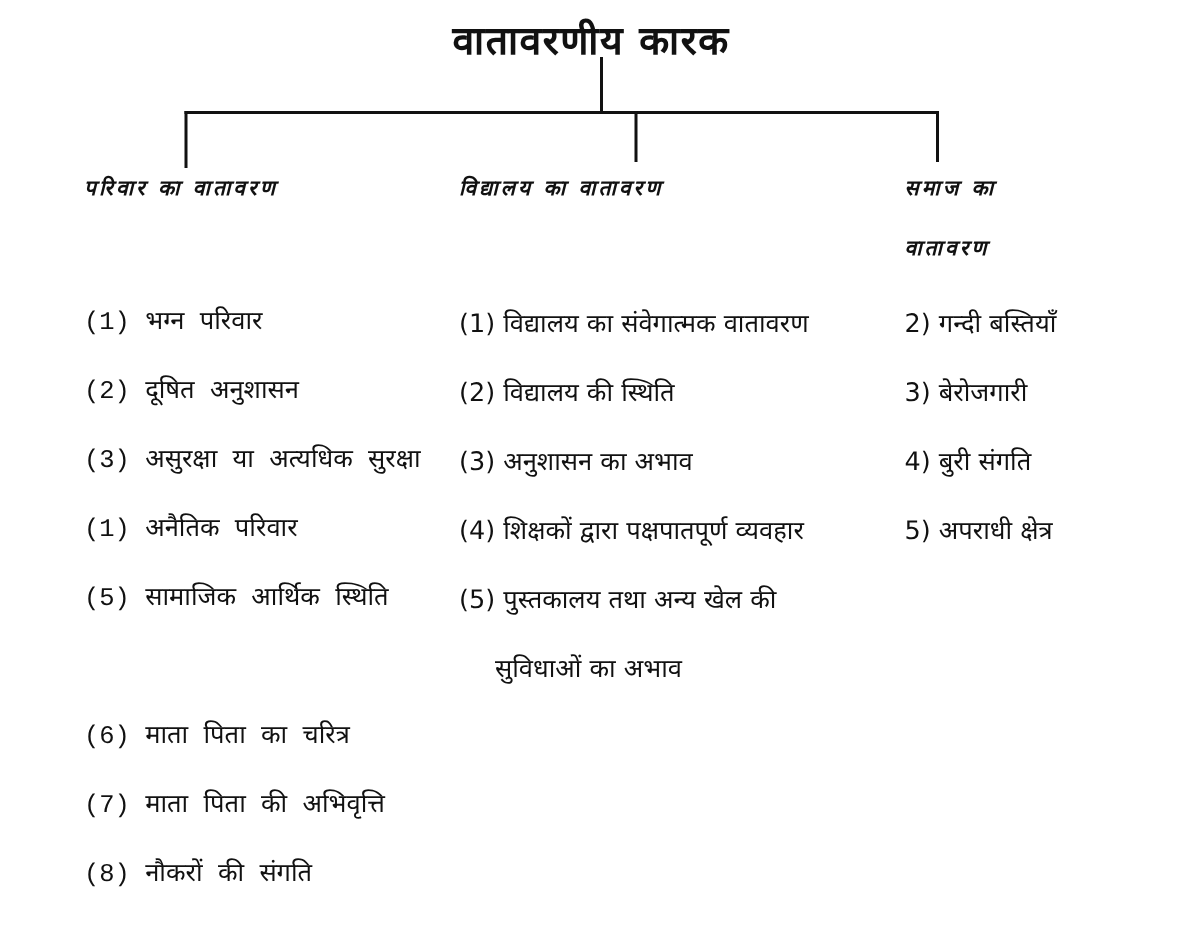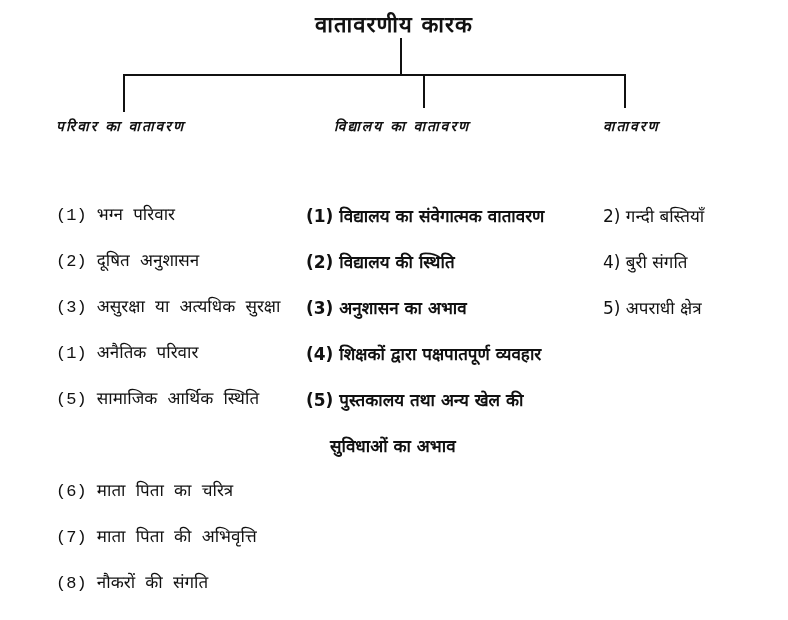--- a/index.html
+++ b/index.html
@@ -1,60 +1,62 @@
 <!DOCTYPE html>
 <html><head>
 <meta charset="utf-8">
 <style>
   html, body { margin:0; padding:0; background:#ffffff; }
   body { width:788px; height:620px; position:relative; overflow:hidden;
          font-family:"DejaVu Sans", sans-serif; color:#111; }
   .title { position:absolute; left:0; width:788px; top:8px; text-align:center;
-           font-size:22px; font-weight:bold; letter-spacing:1px; }
+           font-size:26px; font-weight:bold; letter-spacing:1px; }
   .line { position:absolute; background:#111; }
   .heading { position:absolute; font-size:14px; font-weight:bold; letter-spacing:2px; line-height:40px;font-style:italic; }
   .list { position:absolute; list-style:none; margin:0; padding:0; font-size:17px; }
   .list li { height:46px; line-height:46px; white-space:nowrap; }
   .list li.cont { padding-left:24px; }
 </style>
 </head>
 <body>
 
 <div class="title">वातावरणीय कारक</div>
 
 <div class="line" style="left:400px; top:38px; width:2px; height:38px;"></div>
 <div class="line" style="left:123px; top:74px; width:503px; height:2px;"></div>
 <div class="line" style="left:123px; top:74px; width:2px; height:38px;"></div>
 <div class="line" style="left:423px; top:74px; width:2px; height:34px;"></div>
 <div class="line" style="left:624px; top:74px; width:2px; height:34px;"></div>
 
 <div class="heading" style="left:56px; top:106px;">परिवार का वातावरण</div>
-<div class="heading" style="left:306px; top:106px;margin-left:28px;">विद्यालय का वातावरण</div>
+<div class="heading" style="left:306px; top:106px;">विद्यालय का वातावरण</div>
 <div class="heading" style="left:603px; top:106px;">
+  <div>समाज का</div>
   <div>वातावरण</div>
 </div>
 
 <ul class="list" style="left:56px; top:193px;font-family:Liberation Mono, monospace;">
   <li>(1) भग्न परिवार</li>
   <li>(2) दूषित अनुशासन</li>
   <li>(3) असुरक्षा या अत्यधिक सुरक्षा</li>
   <li>(1) अनैतिक परिवार</li>
   <li>(5) सामाजिक आर्थिक स्थिति</li>
   <li></li>
   <li>(6) माता पिता का चरित्र</li>
   <li>(7) माता पिता की अभिवृत्ति</li>
   <li>(8) नौकरों की संगति</li>
 </ul>
 
-<ul class="list" style="left:306px; top:193px;font-weight:bold;">
+<ul class="list" style="left:306px; top:193px;">
   <li>(1) विद्यालय का संवेगात्मक वातावरण</li>
   <li>(2) विद्यालय की स्थिति</li>
   <li>(3) अनुशासन का अभाव</li>
   <li>(4) शिक्षकों द्वारा पक्षपातपूर्ण व्यवहार</li>
   <li>(5) पुस्तकालय तथा अन्य खेल की</li>
   <li class="cont">सुविधाओं का अभाव</li>
 </ul>
 
 <ul class="list" style="left:603px; top:193px;">
   <li>2) गन्दी बस्तियाँ</li>
+  <li>3) बेरोजगारी</li>
   <li>4) बुरी संगति</li>
   <li>5) अपराधी क्षेत्र</li>
 </ul>
 
 </body></html>

